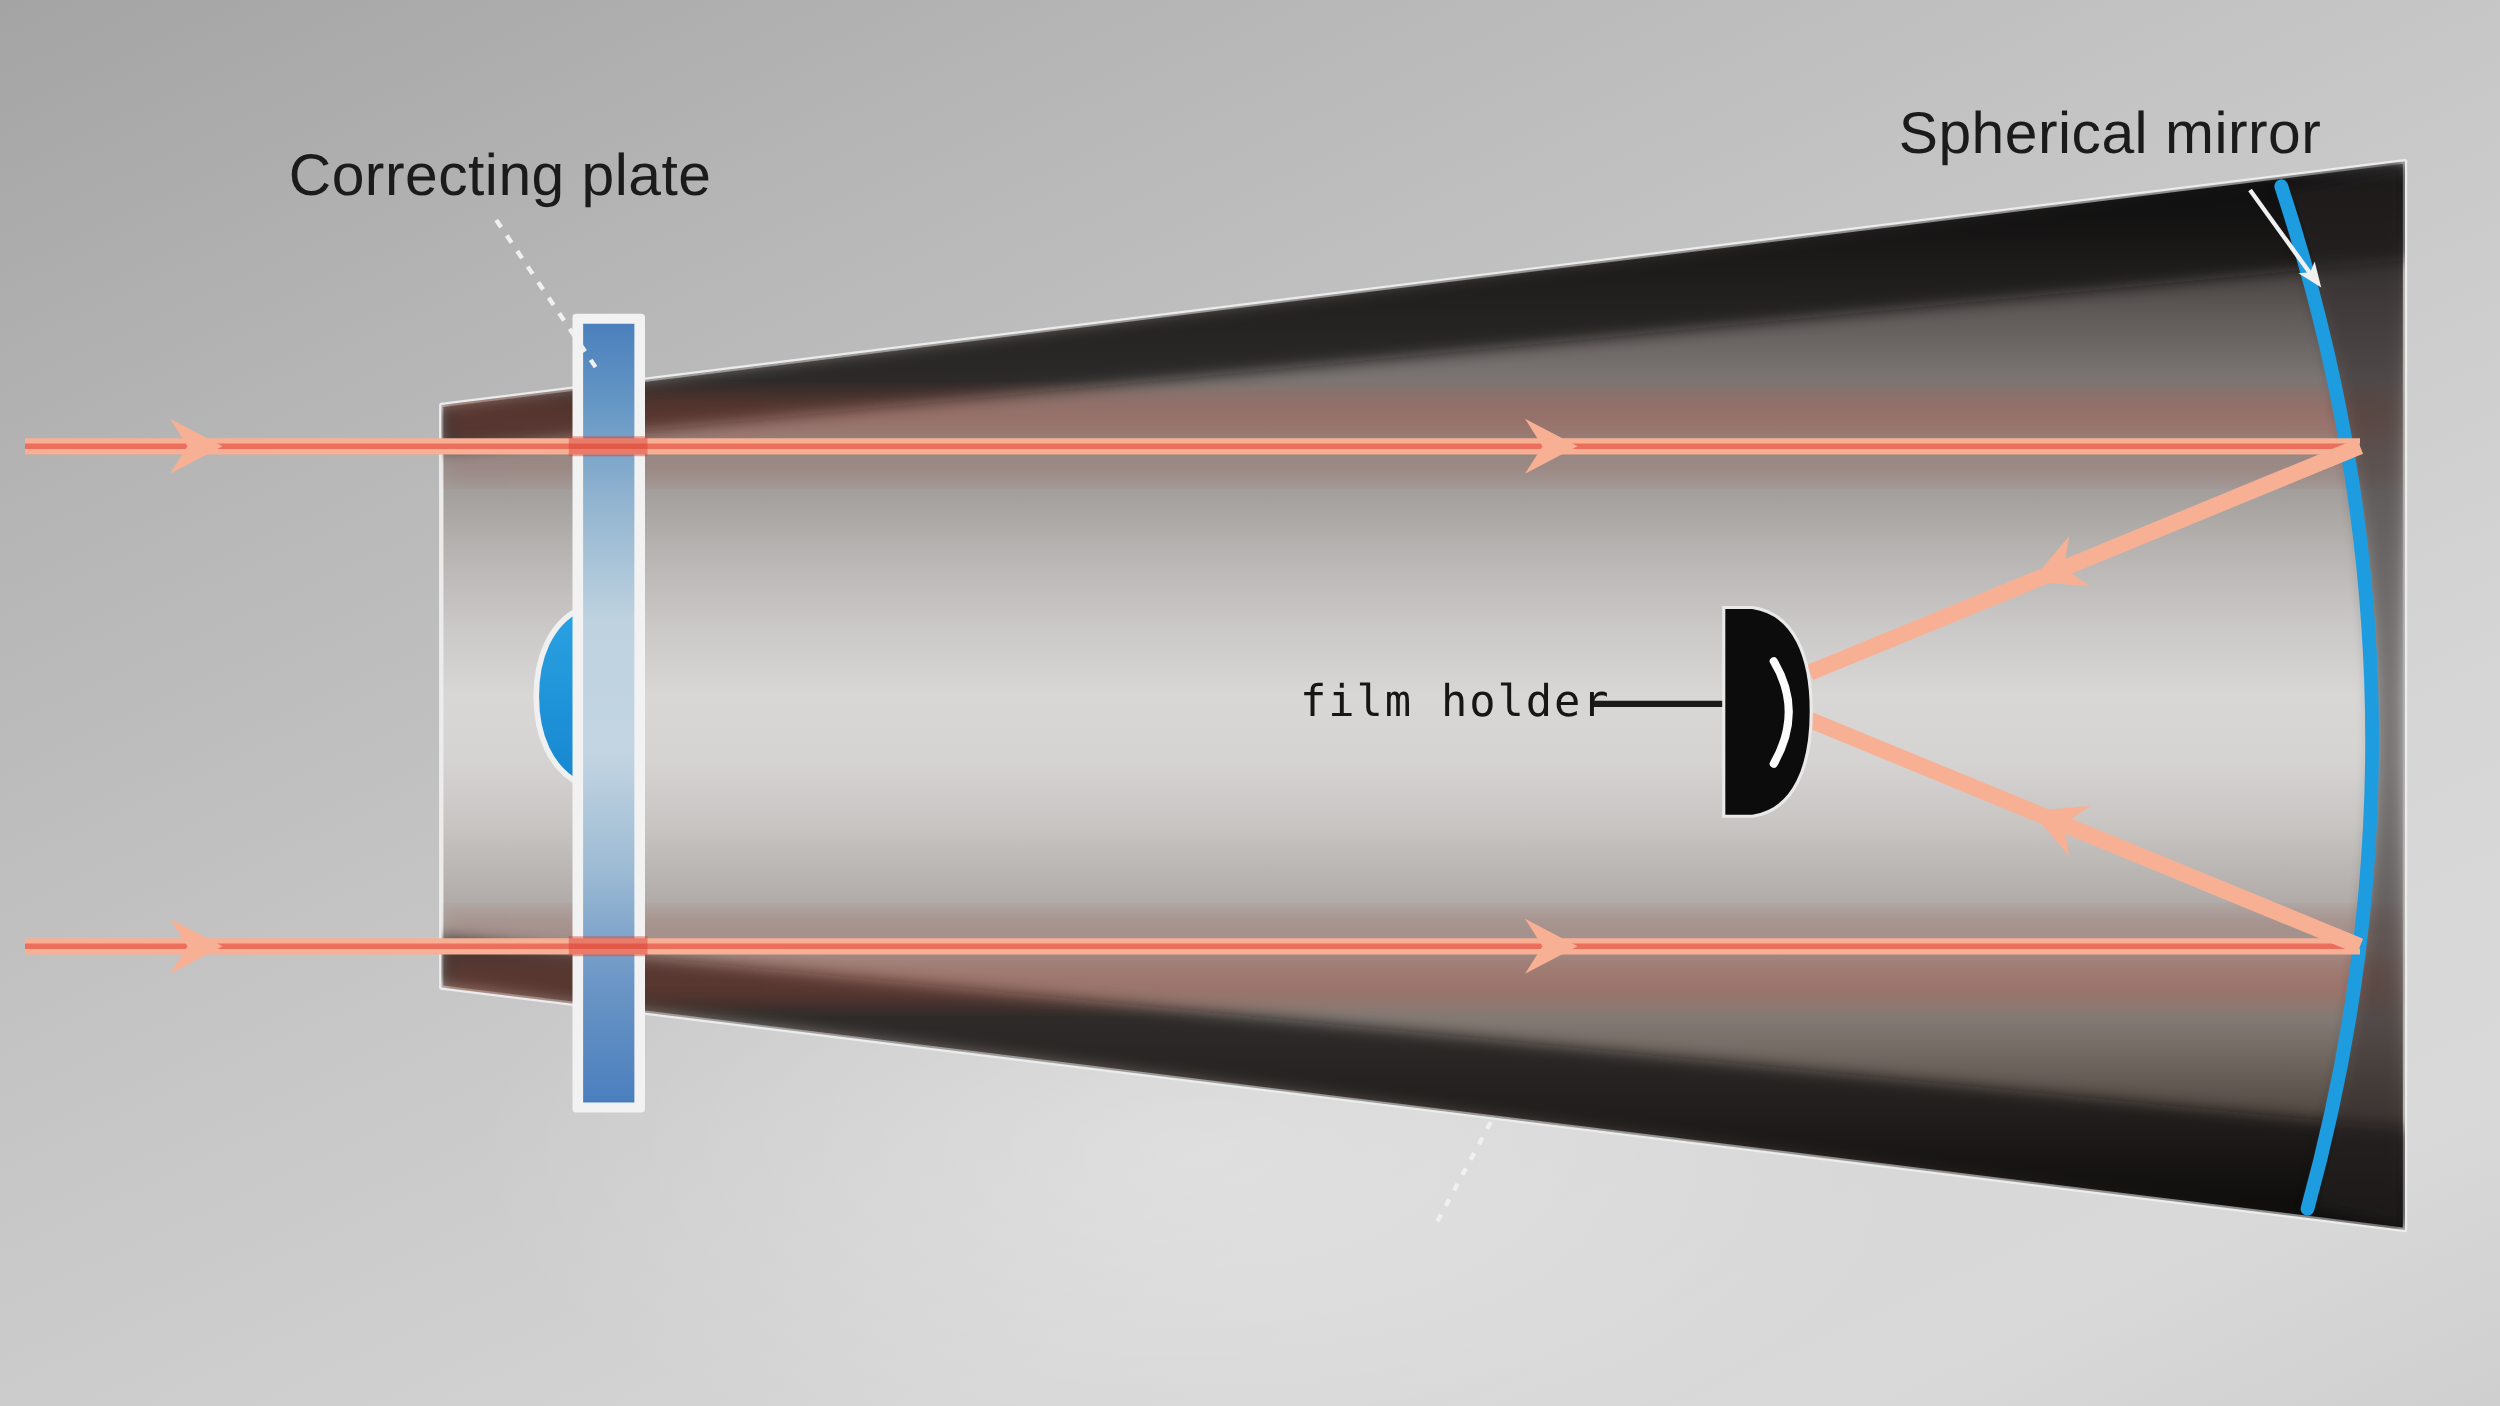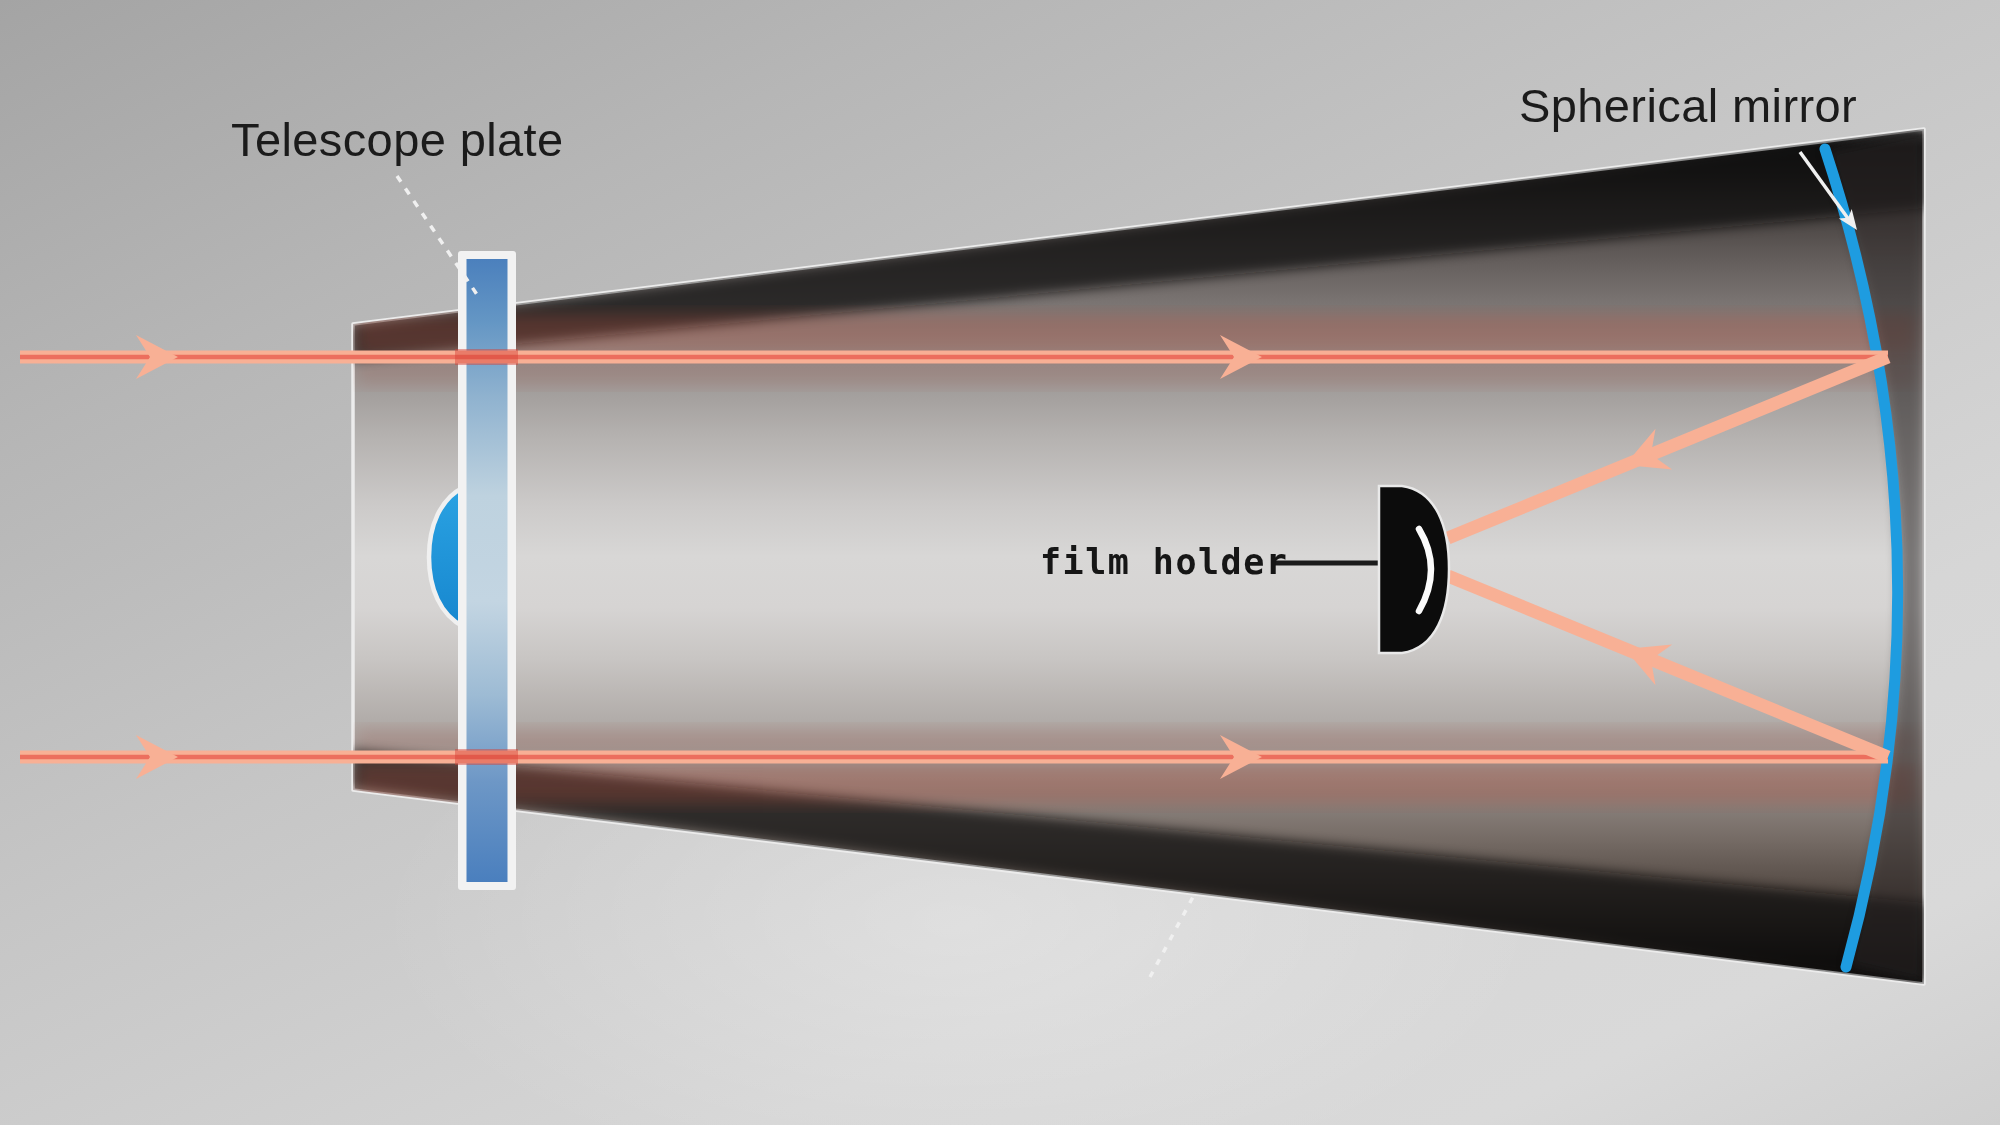--- a/index.html
+++ b/index.html
@@ -19,21 +19,21 @@
   .lbl{
     position:absolute;
     color:#1b1b1b;
     font-size:47px;
     letter-spacing:0.4px;
     white-space:nowrap;
     line-height:1;
   }
   .lbl-mono{
     font-family:"DejaVu Sans Mono","Liberation Mono",monospace;
-    font-weight:bold;
+    font-weight:normal;
     font-size:35px;
     letter-spacing:1.5px;
     color:#161616;
   }
   #lbl-correcting{left:231px;top:116px;}
   #lbl-mirror{left:1519px;top:82px;}
   #lbl-film{left:1040px;top:545px;}
   #lbl-housing{left:991px;top:986px;}
 </style>
 </head>
@@ -143,16 +143,16 @@
     <line x1="1272" y1="563" x2="1382" y2="563" stroke-width="5" stroke="#1b1b1b"></line>
     <path d="M1379,486 L1402,486 C1436,491 1449,526 1449,569 C1449,612 1436,648 1402,653 L1379,653 Z" stroke="#e9e9e9" stroke-width="2.5" fill="#0c0c0c"></path>
     <path d="M1419,529 Q1443,569 1419,611" fill="none" stroke-width="6.5" stroke-linecap="round" stroke="#fbfbfb"></path>
 
     <line x1="397" y1="176" x2="478" y2="296" stroke-width="3.5" stroke-dasharray="7 8" stroke="#f0f0f0"></line>
     <line x1="1150" y1="977" x2="1193" y2="897" stroke-width="3.5" stroke-dasharray="6 8" stroke="#f0f0f0"></line>
     <line x1="1800" y1="152" x2="1852" y2="224" stroke-width="3.5" stroke="#f0f0f0"></line>
     <path d="M0,0 L-20,-8 L-15,0 L-20,8 Z" transform="translate(1857,230) rotate(54)" fill="#f0f0f0"></path>
   </svg>
 
-  <div class="lbl" id="lbl-correcting">Telescope plate</div>
+  <div class="lbl" id="lbl-correcting">Correcting plate</div>
   <div class="lbl" id="lbl-mirror">Spherical mirror</div>
   <div class="lbl lbl-mono" id="lbl-film">film holder</div>
 </div>
 
 </body></html>

